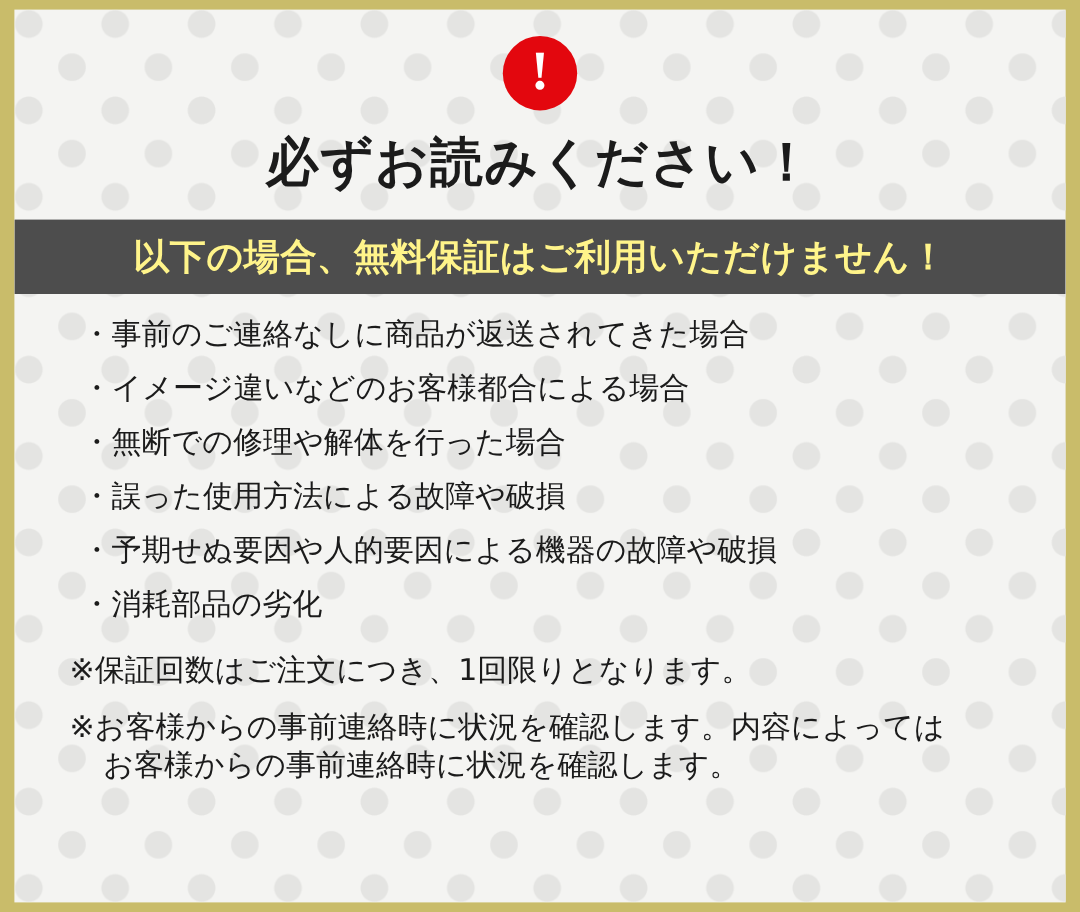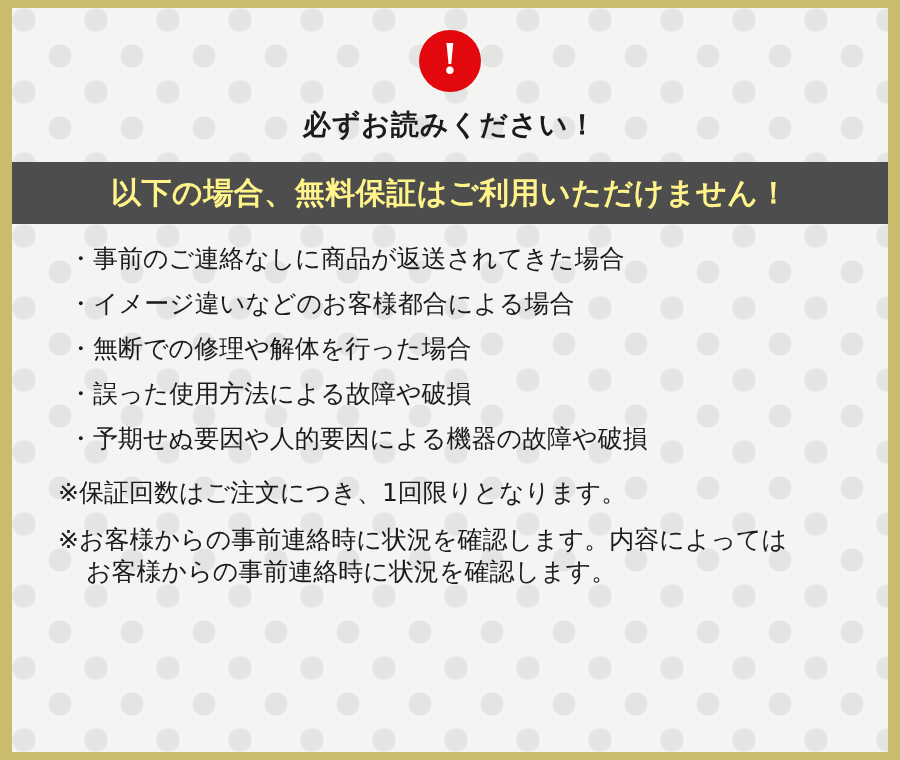--- a/index.html
+++ b/index.html
@@ -55,21 +55,21 @@
     font-size: 46px;
     font-weight: bold;
     line-height: 1;
     font-family: "Liberation Serif", serif;
     transform: translateY(-2px);
   }
 
   
   .headline {
     text-align: center;
-    font-size: 28px;
+    font-size: 44px;
     font-weight: bold;
     color: #1b1b1b;
     letter-spacing: 1px;
     margin-top: 14px;
     font-family: "DejaVu Sans", sans-serif;
   }
 
   
   .banner {
     margin-top: 18px;
@@ -136,20 +136,21 @@
     <div class="banner">
       <div class="banner-text">以下の場合、無料保証はご利用いただけません！</div>
     </div>
 
     <ul class="list">
       <li>・事前のご連絡なしに商品が返送されてきた場合</li>
       <li>・イメージ違いなどのお客様都合による場合</li>
       <li>・無断での修理や解体を行った場合</li>
       <li>・誤った使用方法による故障や破損</li>
       <li>・予期せぬ要因や人的要因による機器の故障や破損</li>
+      <li>・消耗部品の劣化</li>
     </ul>
 
     <div class="notes">
       <div class="note">
         <span>※保証回数はご注文につき、1回限りとなります。</span>
       </div>
       <div class="note">
         <span>※お客様からの事前連絡時に状況を確認します。内容によっては</span>
         <span class="indent">お客様からの事前連絡時に状況を確認します。</span>
       </div>

